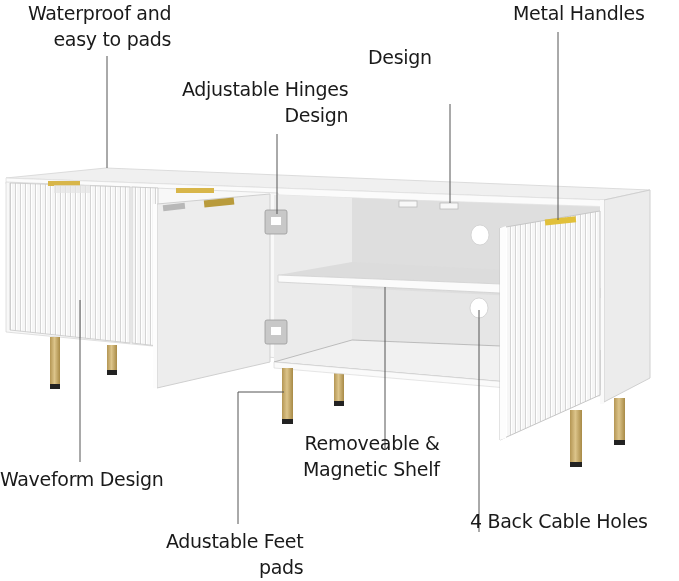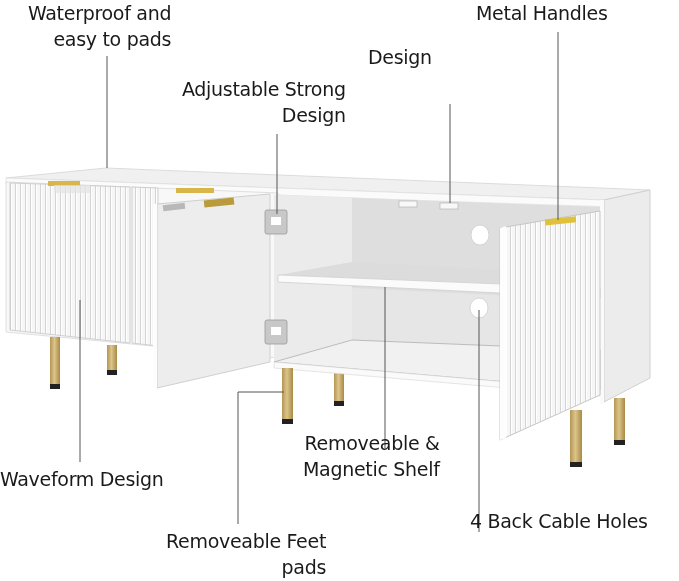--- a/index.html
+++ b/index.html
@@ -111,36 +111,36 @@
     <polyline points="284,392 238,392 238,524"></polyline>
     <line x1="385" y1="287" x2="385" y2="448"></line>
     <line x1="479" y1="310" x2="479" y2="532"></line>
   </g>
 </svg>
 
 <div class="label" style="left:28px; top:0px;">
   <span>Waterproof and</span>
   <span>easy to pads</span>
 </div>
-<div class="label" style="left:476px; top:0px;">
+<div class="label" style="left:513px; top:0px;">
   <span>Metal Handles</span>
 </div>
 <div class="label" style="left:368px; top:44px;">
   <span>Design</span>
 </div>
 <div class="label" style="left:182px; top:76px;">
-  <span>Adjustable Strong</span>
+  <span>Adjustable Hinges</span>
   <span>Design</span>
 </div>
 <div class="label" style="left:0px; top:466px;">
   <span>Waveform Design</span>
 </div>
 <div class="label" style="left:303px; top:430px;">
   <span>Removeable &amp;</span>
   <span>Magnetic Shelf</span>
 </div>
 <div class="label" style="left:166px; top:528px;">
-  <span>Removeable Feet</span>
+  <span>Adustable Feet</span>
   <span>pads</span>
 </div>
 <div class="label" style="left:470px; top:508px;">
   <span>4 Back Cable Holes</span>
 </div>
 
 </body></html>

